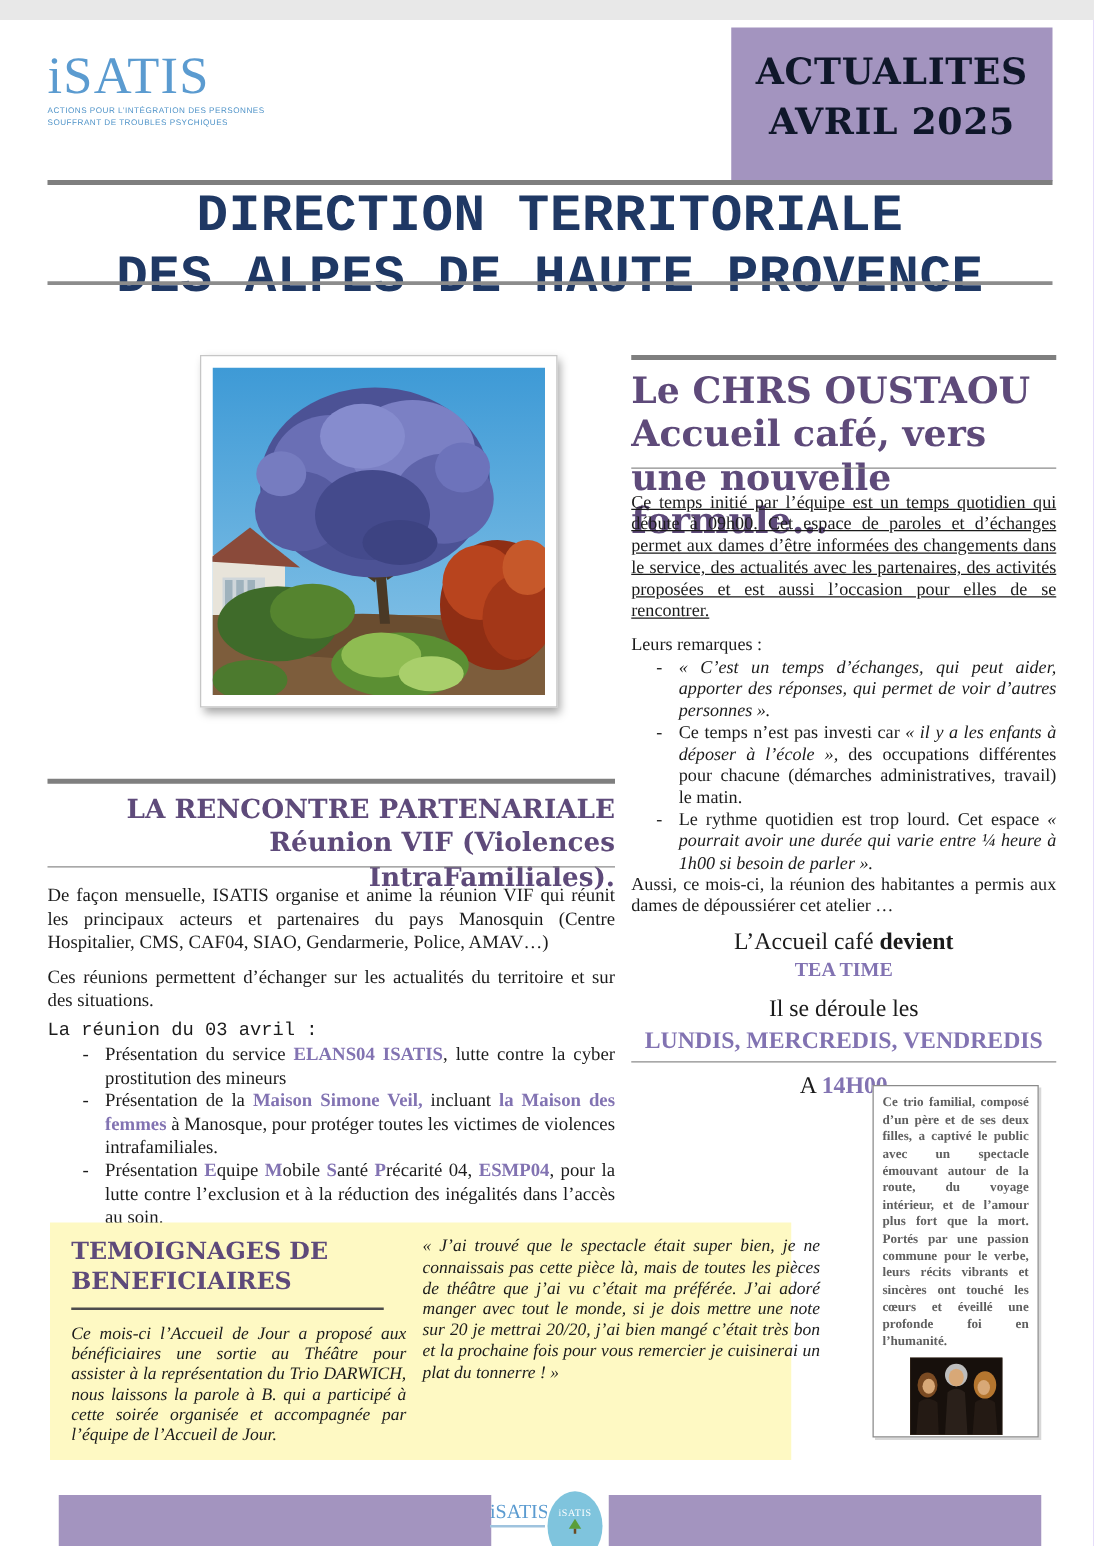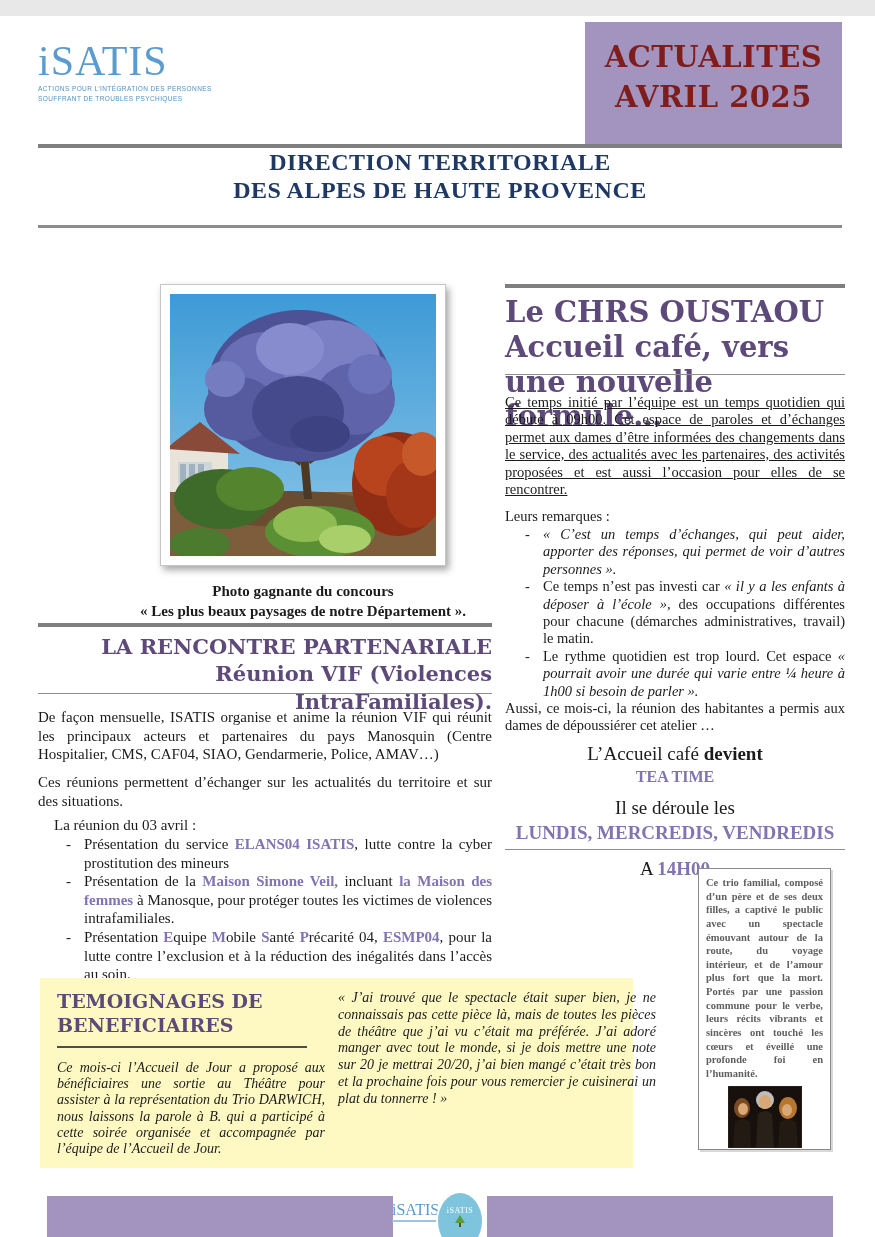--- a/index.html
+++ b/index.html
@@ -4,24 +4,24 @@
 <style>
   html,body{margin:0;padding:0;background:#e8e8e8;}
   #page{position:relative;width:875px;height:1237px;background:#ffffff;margin:16px auto;
         font-family:"Liberation Serif",serif;color:#1b1b1b;overflow:hidden;
         border-right:3px solid #8b5cf6;}
   
   .logo{position:absolute;left:38px;top:24px;width:220px;}
   .logo-name{font-family:"Liberation Serif",serif;font-size:42px;line-height:1;color:#5b9bd0;letter-spacing:1px;}
   .logo-tag{font-family:"Liberation Sans",sans-serif;font-size:6.5px;color:#4f93c8;letter-spacing:.4px;margin-top:3px;line-height:1.35;}
   .banner{position:absolute;left:585px;top:6px;width:257px;height:123px;background:#a394bf;
-          color:#7f1d1d;text-align:center;font-family:"DejaVu Serif",serif;font-weight:bold;
+          color:#0f172a;text-align:center;font-family:"DejaVu Serif",serif;font-weight:bold;
           font-size:29px;line-height:40px;padding-top:15px;box-sizing:border-box;letter-spacing:.5px;}
   .title{position:absolute;left:38px;top:133px;width:804px;text-align:center;
-         font-family:Liberation Serif, serif;font-weight:bold;font-size:24px;line-height:1.16;
+         font-family:Liberation Mono, monospace;font-weight:bold;font-size:42px;line-height:1.16;
          color:#1f3864;letter-spacing:.5px;}
   
   .photo-frame{position:absolute;left:160px;top:268px;width:266px;background:#fff;
                border:1px solid #c6c6c6;padding:9px;box-shadow:3px 4px 7px rgba(0,0,0,.35);}
   .photo-frame svg{display:block;}
   .caption{position:absolute;left:60px;top:566px;width:486px;text-align:center;
            font-weight:bold;font-size:15px;line-height:1.3;}
   
   .bar-thick{height:4px;background:#7f7f7f;position:absolute;}
   .hline{height:2px;background:#8c8c8c;position:absolute;}
@@ -128,35 +128,31 @@
       <ellipse cx="160" cy="66" rx="50" ry="40" fill="#7b80c4"></ellipse>
       <ellipse cx="185" cy="105" rx="40" ry="36" fill="#5f64aa"></ellipse>
       <ellipse cx="70" cy="115" rx="36" ry="32" fill="#565ba0"></ellipse>
       <ellipse cx="128" cy="118" rx="46" ry="36" fill="#444a8c"></ellipse>
       <ellipse cx="120" cy="55" rx="34" ry="26" fill="#868cce"></ellipse>
       <ellipse cx="200" cy="80" rx="22" ry="20" fill="#6d73bb"></ellipse>
       <ellipse cx="55" cy="85" rx="20" ry="18" fill="#767cc0"></ellipse>
       <ellipse cx="150" cy="140" rx="30" ry="18" fill="#3d4382"></ellipse>
     </svg>
   </div>
-  <div class="caption">
-    <div>Photo gagnante du concours</div>
-    <div>« Les plus beaux paysages de notre Département ».</div>
-  </div>
 
   <div class="bar-thick lcol" style="left:38px;top:607px;width:454px;"></div>
   <div class="sec-h" style="left:38px;top:617px;width:454px;font-size:21px;line-height:1.3;text-align:right;">
     <div>LA RENCONTRE PARTENARIALE</div>
     <div>Réunion VIF (Violences IntraFamiliales).</div>
   </div>
   <div class="hline" style="left:38px;top:677px;width:454px;height:1px;"></div>
 
   <div class="para lpara" style="left:38px;top:692px;width:454px;">De façon mensuelle, ISATIS organise et anime la réunion VIF qui réunit les principaux acteurs et partenaires du pays Manosquin (Centre Hospitalier, CMS, CAF04, SIAO, Gendarmerie, Police, AMAV…)</div>
   <div class="para lpara" style="left:38px;top:757px;width:454px;">Ces réunions permettent d’échanger sur les actualités du territoire et sur des situations.</div>
-  <div class="para lpara" style="left:54px;top:800px;width:454px;">La réunion du 03 avril :</div>
+  <div class="para lpara" style="left:38px;top:800px;width:454px;font-family:Liberation Mono, monospace;">La réunion du 03 avril :</div>
   <ul class="dash lpara" style="position:absolute;left:58px;top:819px;width:434px;">
     <li><span>Présentation du service </span><span class="accent">ELANS04 ISATIS</span><span>, lutte contre la cyber prostitution des mineurs</span></li>
     <li><span>Présentation de la </span><span class="accent">Maison Simone Veil,</span><span> incluant </span><span class="accent">la Maison des femmes</span><span> à Manosque, pour protéger toutes les victimes de violences intrafamiliales.</span></li>
     <li><span>Présentation </span><span class="accent">E</span><span>quipe </span><span class="accent">M</span><span>obile </span><span class="accent">S</span><span>anté </span><span class="accent">P</span><span>récarité 04, </span><span class="accent">ESMP04</span><span>, pour la lutte contre l’exclusion et à la réduction des inégalités dans l’accès au soin.</span></li>
   </ul>
 
   <div class="bar-thick" style="left:505px;top:268px;width:340px;"></div>
   <div class="sec-h" style="left:505px;top:279px;width:340px;font-size:29px;line-height:1.2;">
     <div>Le CHRS OUSTAOU</div>
     <div>Accueil café, vers une nouvelle</div>

